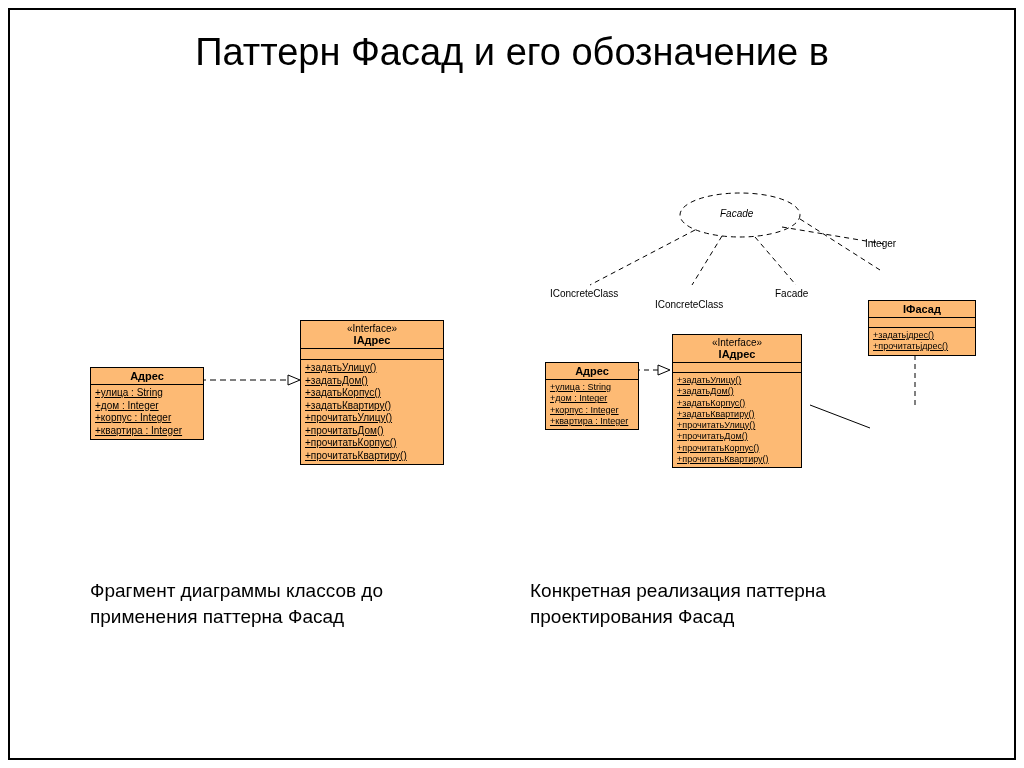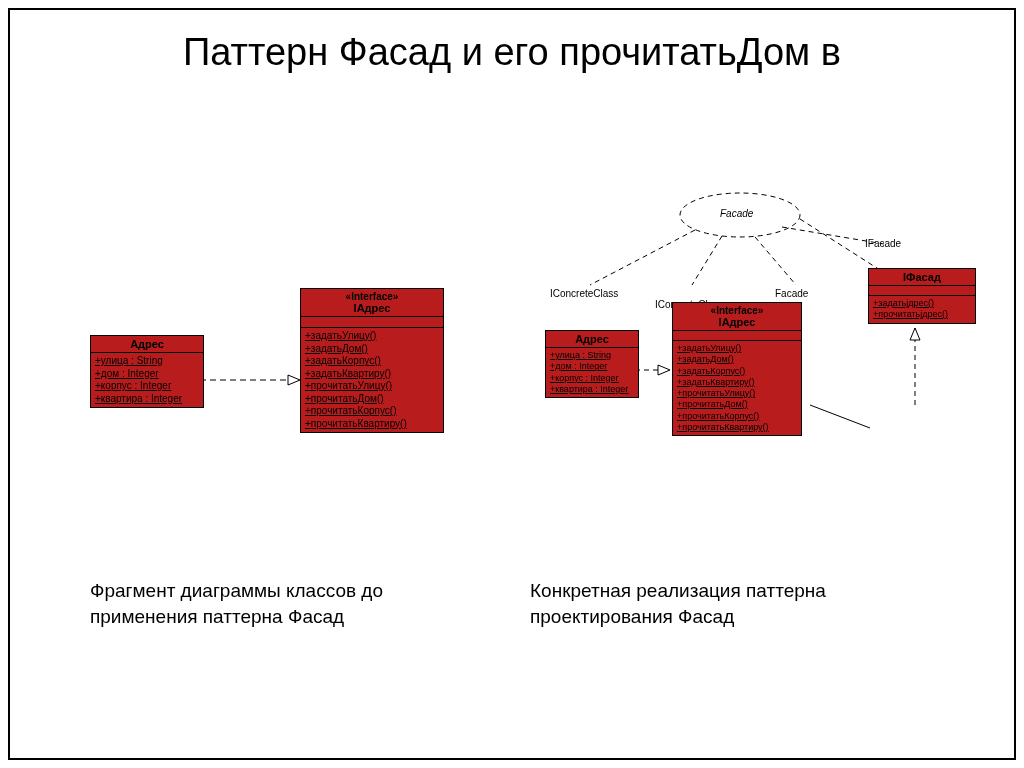--- a/index.html
+++ b/index.html
@@ -32,33 +32,34 @@
     position: absolute;
     left: 0;
     top: 0;
     width: 100%;
     height: 100%;
     pointer-events: none;
   }
   .class-box {
     position: absolute;
     border: 1px solid #000;
-    background: #b91c1c;
+    background: #fdba74;
     font-size: 11px;
+    margin-top: 32px;
   }
   .class-header {
     text-align: center;
     font-weight: bold;
     padding: 2px 4px;
     border-bottom: 1px solid #000;
     font-size: 11px;
   }
   .class-stereotype {
     display: block;
-    font-weight: bold;
+    font-weight: normal;
     font-size: 10px;
   }
   .class-section {
     padding: 2px 4px;
     white-space: pre;
     line-height: 1.25;
     font-size: 10px;
     border-bottom: 1px solid #000;
   }
   .class-section:last-child {
@@ -75,21 +76,21 @@
     font-size: 10px;
     font-weight: normal;
   }
 </style>
 </head>
 <body>
 
 <div class="frame">
 
   <div class="title">
-    <span>Паттерн Фасад и его прочитатьДом в</span><br>
+    <span>Паттерн Фасад и его обозначение в</span><br>
   </div>
 
   <svg class="canvas" width="1004" height="748">
     <defs>
       <marker id="tri-open" markerWidth="14" markerHeight="12" refX="13" refY="6" orient="auto">
         <path d="M1,1 L13,6 L1,11 Z" fill="#fff" stroke="#000" stroke-width="1"></path>
       </marker>
     </defs>
 
     <line x1="190" y1="370" x2="290" y2="370" stroke="#000" stroke-width="1" stroke-dasharray="6,4" marker-end="url(#tri-open)"></line>
@@ -134,21 +135,21 @@
 +прочитатьДом()
 +прочитатьКорпус()
 +прочитатьКвартиру()</div>
   </div>
 
   <div class="small-label" style="left:710px; top:198px; font-style:italic;">Facade</div>
 
   <div class="small-label" style="left:540px; top:278px;">IConcreteClass</div>
   <div class="small-label" style="left:645px; top:289px;">IConcreteClass</div>
   <div class="small-label" style="left:765px; top:278px;">Facade</div>
-  <div class="small-label" style="left:855px; top:228px;">IFacade</div>
+  <div class="small-label" style="left:855px; top:228px;">Integer</div>
 
   <div class="class-box" style="left:535px; top:320px; width:92px;">
     <div class="class-header"><span>Адрес</span></div>
     <div class="class-section" style="font-size:9px;">+улица : String
 +дом : Integer
 +корпус : Integer
 +квартира : Integer</div>
   </div>
 
   <div class="class-box" style="left:662px; top:292px; width:128px;">

